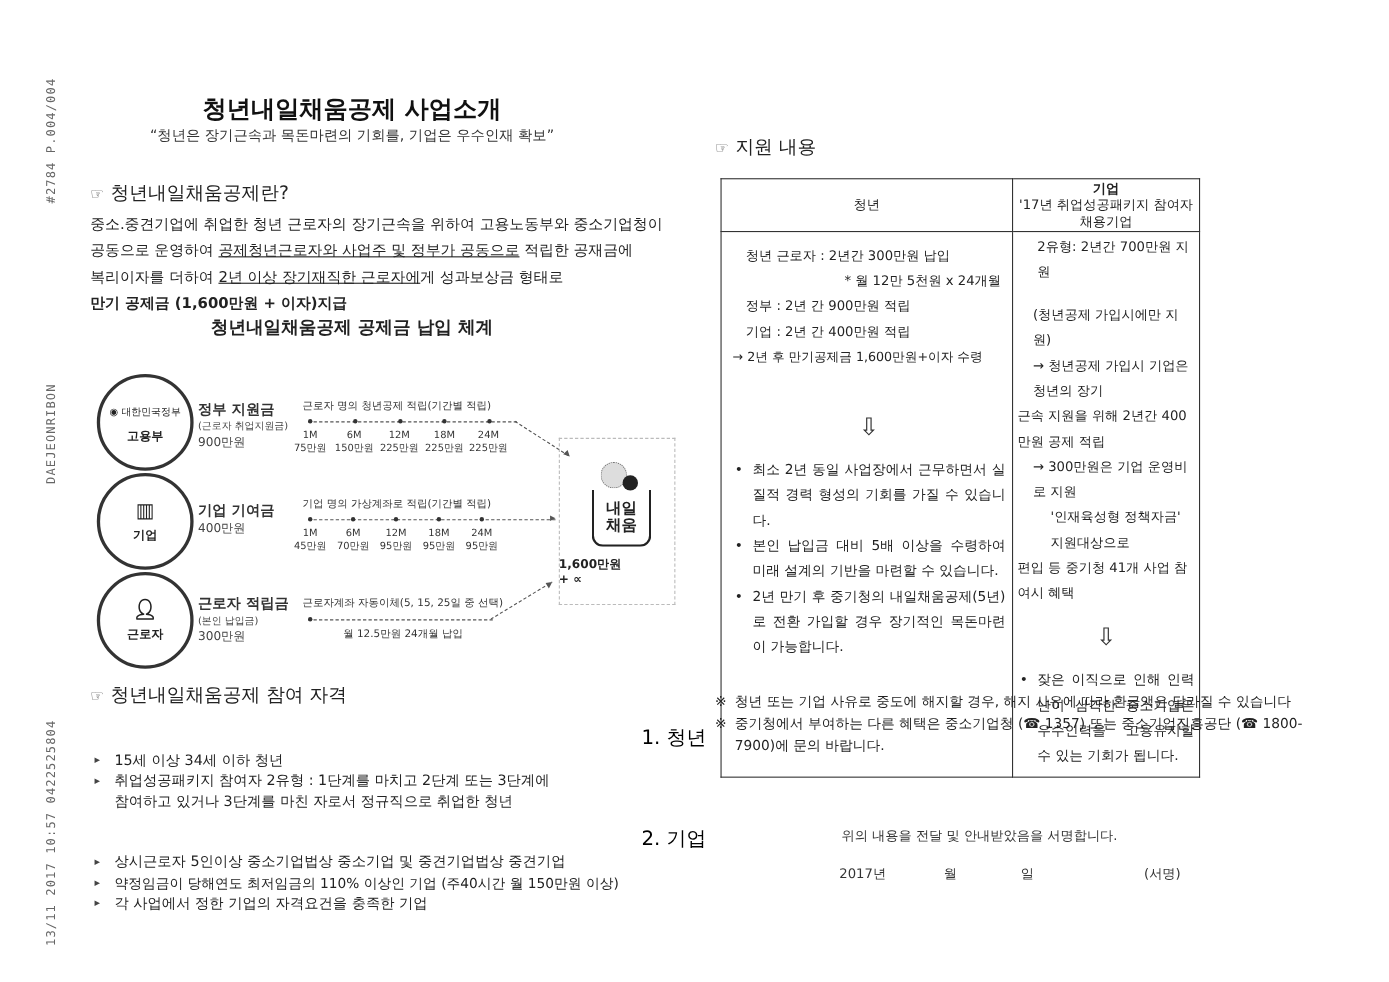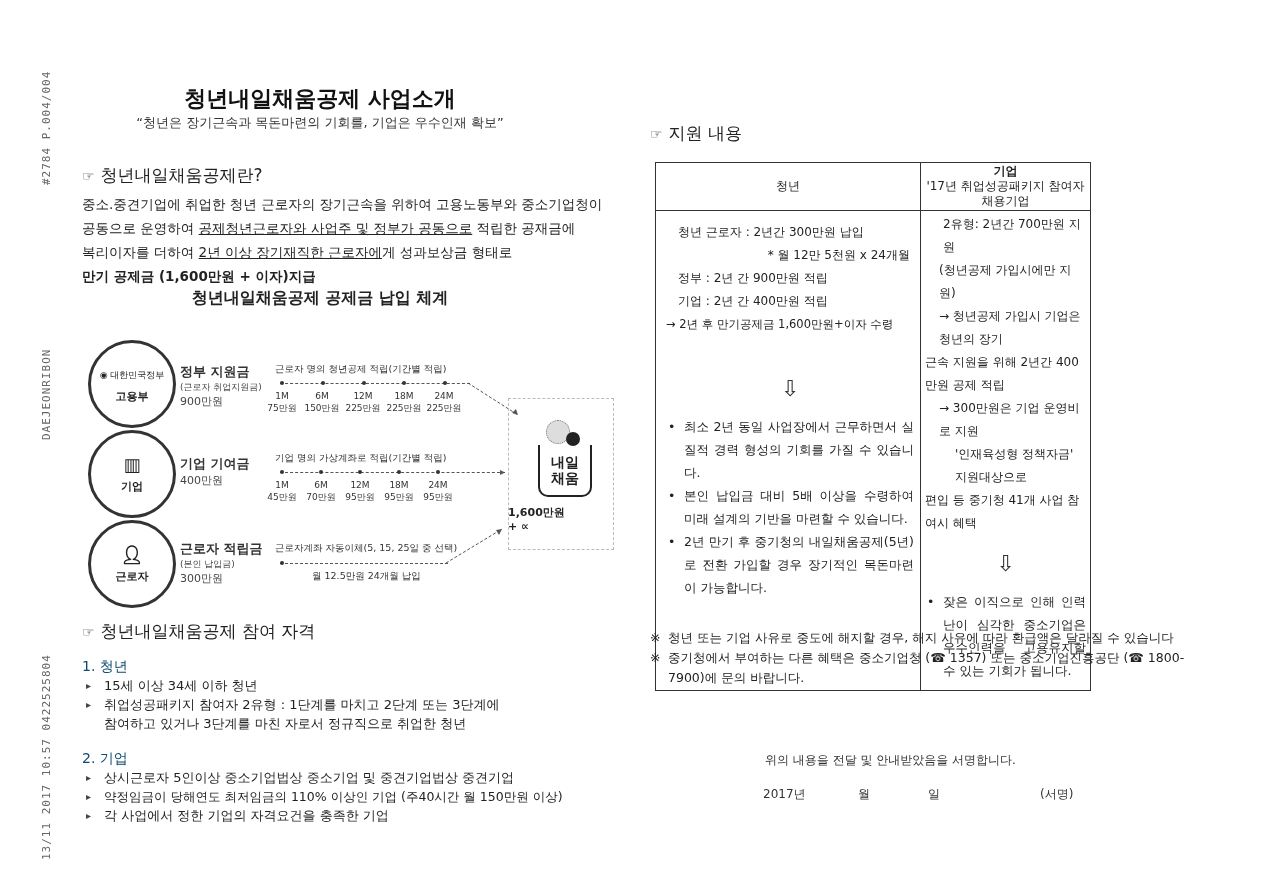--- a/index.html
+++ b/index.html
@@ -29,21 +29,21 @@
   .jar-box{position:absolute;left:508px;top:398px;width:104px;height:150px;border:1px dashed #bbb;}
   .jar{position:absolute;left:538px;top:445px;width:50px;height:50px;border:2px solid #222;border-top:none;
        border-radius:0 0 10px 10px;display:flex;align-items:center;justify-content:center;text-align:center;
        font-size:14px;font-weight:bold;line-height:16px;}
   .tree{position:absolute;left:546px;top:420px;width:22px;height:22px;border-radius:50%;border:1px dotted #777;background:#ddd;}
   .sun{position:absolute;left:566px;top:432px;width:14px;height:14px;border-radius:50%;background:#222;}
   .jar-amt{position:absolute;left:508px;width:104px;text-align:left;font-size:11px;font-weight:bold;}
   ul.qual{list-style:none;margin:0;padding:0;}
   .qual li{font-size:13px;line-height:19px;padding-left:22px;position:relative;color:#222;}
   .qual li:before{content:"▸";position:absolute;left:4px;font-size:10px;color:#444;}
-  .qual-head{font-size:14px;color:#0c4a6e;}
+  .qual-head{font-size:18px;color:#000000;text-align:right;}
   table.support{position:absolute;left:655px;top:162px;width:436px;border-collapse:collapse;font-size:12px;}
   table.support td, table.support th{border:1px solid #333;vertical-align:top;}
   table.support th{font-weight:normal;height:34px;text-align:center;vertical-align:middle;font-size:12px;line-height:15px;}
   .cell-lines div{line-height:23px;}
   .down-arrow{text-align:center;font-size:22px;color:#333;margin:16px 0 14px;}
   .bul{padding-left:18px;position:relative;line-height:23px;text-align:justify;font-size:12.5px;}
   .bul:before{content:"•";position:absolute;left:2px;}
   .note{font-size:12.5px;line-height:20px;color:#222;padding-left:18px;position:relative;}
   .note .mark{position:absolute;left:0;}
   .sign{font-size:12px;color:#333;}
@@ -224,21 +224,21 @@
         <div style="font-size:11.5px;">→ 2년 후 만기공제금 1,600만원+이자 수령</div>
       </div>
       <div class="down-arrow" style="margin-top:40px;">⇩</div>
       <div class="bul">최소 2년 동일 사업장에서 근무하면서 실질적 경력 형성의 기회를 가질 수 있습니다.</div>
       <div class="bul">본인 납입금 대비 5배 이상을 수령하여 미래 설계의 기반을 마련할 수 있습니다.</div>
       <div class="bul">2년 만기 후 중기청의 내일채움공제(5년)로 전환 가입할 경우 장기적인 목돈마련이 가능합니다.</div>
     </td>
     <td style="padding:2px 4px 8px 4px;">
       <div class="cell-lines">
         <div style="padding-left:18px;">2유형: 2년간 700만원 지원</div>
-        <div style="padding-left:14px;">(청년공제 가입시에만 지원)</div>
+        <div style="padding-left:14px;margin-top:16px;">(청년공제 가입시에만 지원)</div>
         <div style="padding-left:14px;">→ 청년공제 가입시 기업은 청년의 장기</div>
         <div>근속 지원을 위해 2년간 400만원 공제 적립</div>
         <div style="padding-left:14px;">→ 300만원은 기업 운영비로 지원</div>
         <div style="padding-left:30px;">'인재육성형 정책자금' 지원대상으로</div>
         <div>편입 등 중기청 41개 사업 참여시 혜택</div>
       </div>
       <div class="down-arrow">⇩</div>
       <div class="bul">잦은 이직으로 인해 인력난이 심각한 중소기업은 우수인력을 고용유지할 수 있는 기회가 됩니다.</div>
     </td>
   </tr>

